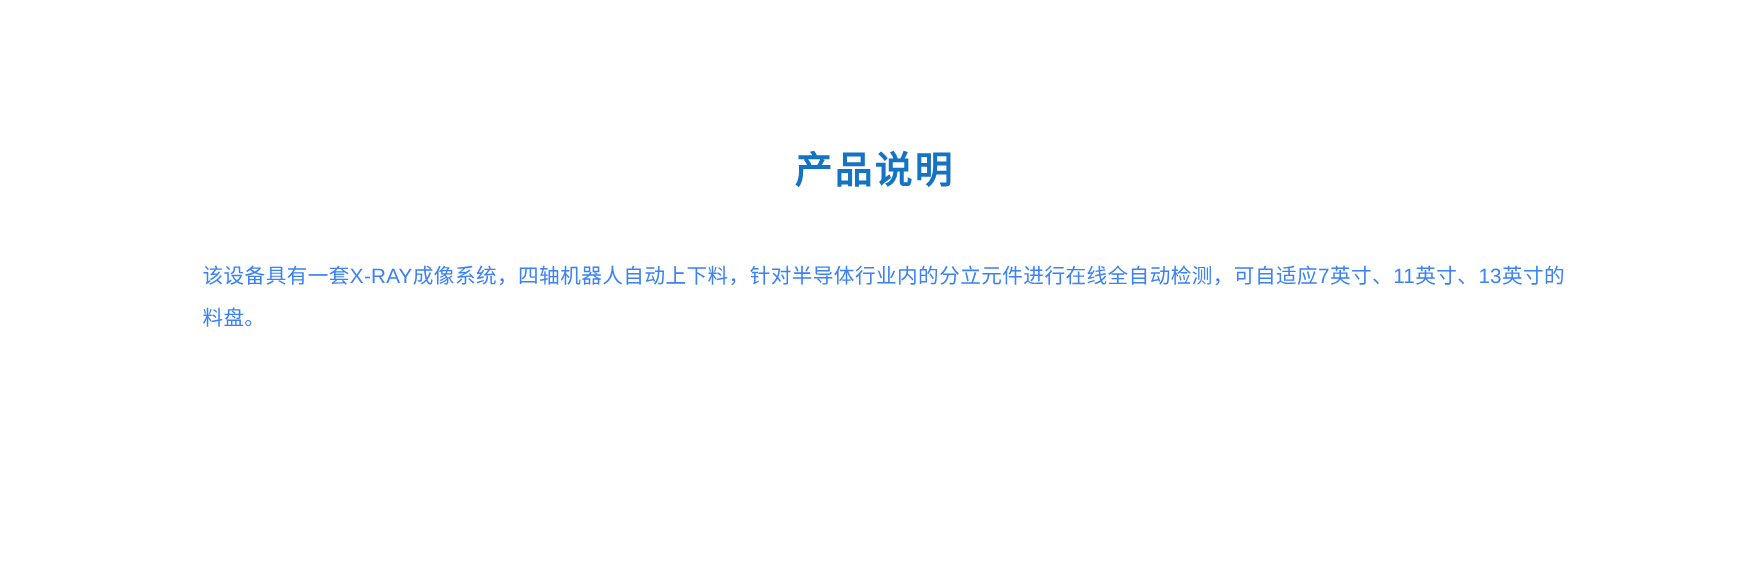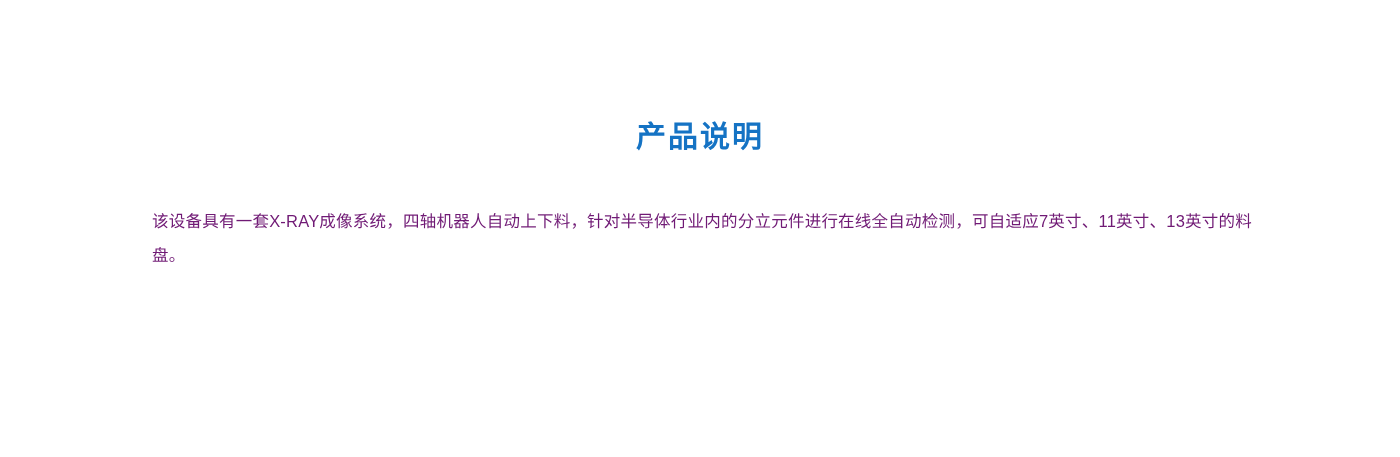--- a/index.html
+++ b/index.html
@@ -37,24 +37,24 @@
     letter-spacing: 2px;
     line-height: 1;
     padding-top: 122px;
   }
   .body-copy {
     margin: 0;
     padding: 0;
     padding-top: 52px;
   }
   .paragraph {
-    margin: 0 0 26px 4px;
+    margin: 0 0 26px 14px;
     font-size: 16.5px;
     line-height: 34px;
-    color: #701a75;
+    color: #3b82f6;
     text-align: justify;
     text-justify: inter-ideograph;
     letter-spacing: 0.2px;
   }
   .paragraph:last-child {
     margin-bottom: 0;
   }
 </style>
 </head>
 <body>

